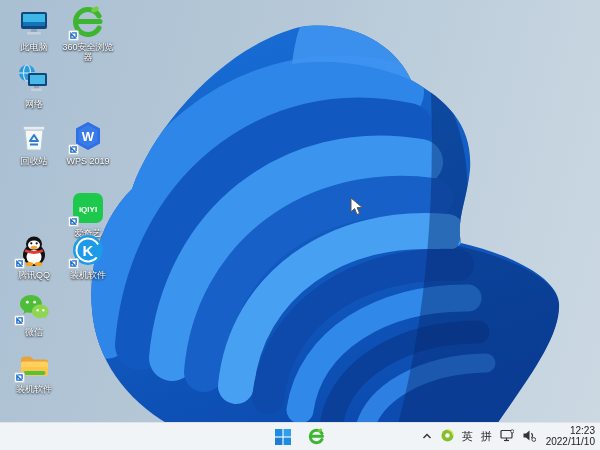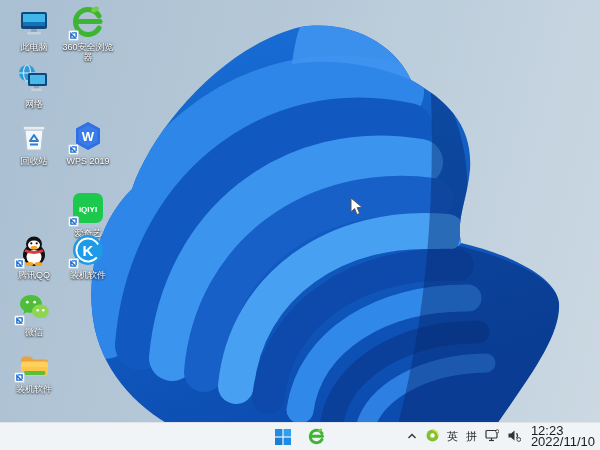--- a/index.html
+++ b/index.html
@@ -17,21 +17,21 @@
        text-shadow:0 1px 2px rgba(0,0,0,.85),0 0 2px rgba(0,0,0,.5);word-break:break-all;}
   .cursor{position:absolute;left:350px;top:197px;pointer-events:none;}
   .taskbar{position:absolute;left:0;bottom:0;width:600px;height:28px;background:#f1f4f7;
            border-top:1px solid #dfe4e9;box-sizing:border-box;}
   .tb-center{position:absolute;left:271px;top:0;height:27px;display:flex;align-items:center;gap:9px;}
   .tb-btn{width:24px;height:22px;border:none;background:transparent;border-radius:4px;
           display:flex;align-items:center;justify-content:center;padding:0;}
   .tray{position:absolute;right:5px;top:0;height:27px;display:flex;align-items:center;gap:8px;
         font-size:11px;color:#1b1b1b;}
   .tray .ime{font-size:11px;}
-  .clock{text-align:left;font-size:13px;line-height:10.5px;color:#1b1b1b;margin-left:2px;}
+  .clock{text-align:right;font-size:10px;line-height:10.5px;color:#1b1b1b;margin-left:2px;}
 </style>
 </head>
 <body>
 
 <div class="desktop">
 
   <svg class="bloom" width="600" height="450" viewBox="0 0 600 450">
     <defs>
       <clipPath id="sil">
         <path d="M300 27 C355 19 396 47 411 80 C449 101 473 127 470 170 C467 200 456 220 461 243

